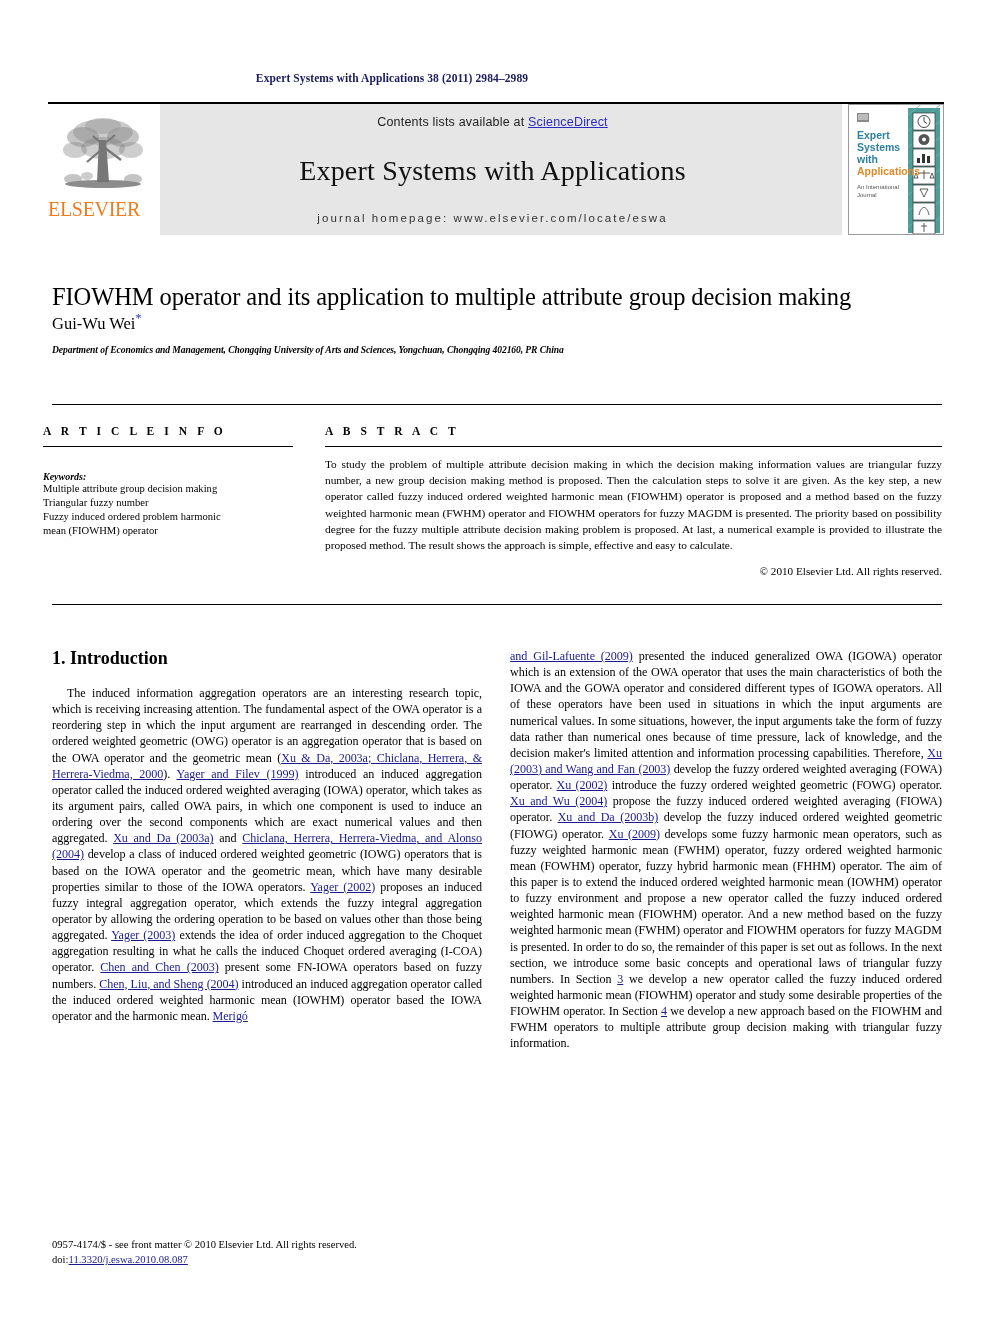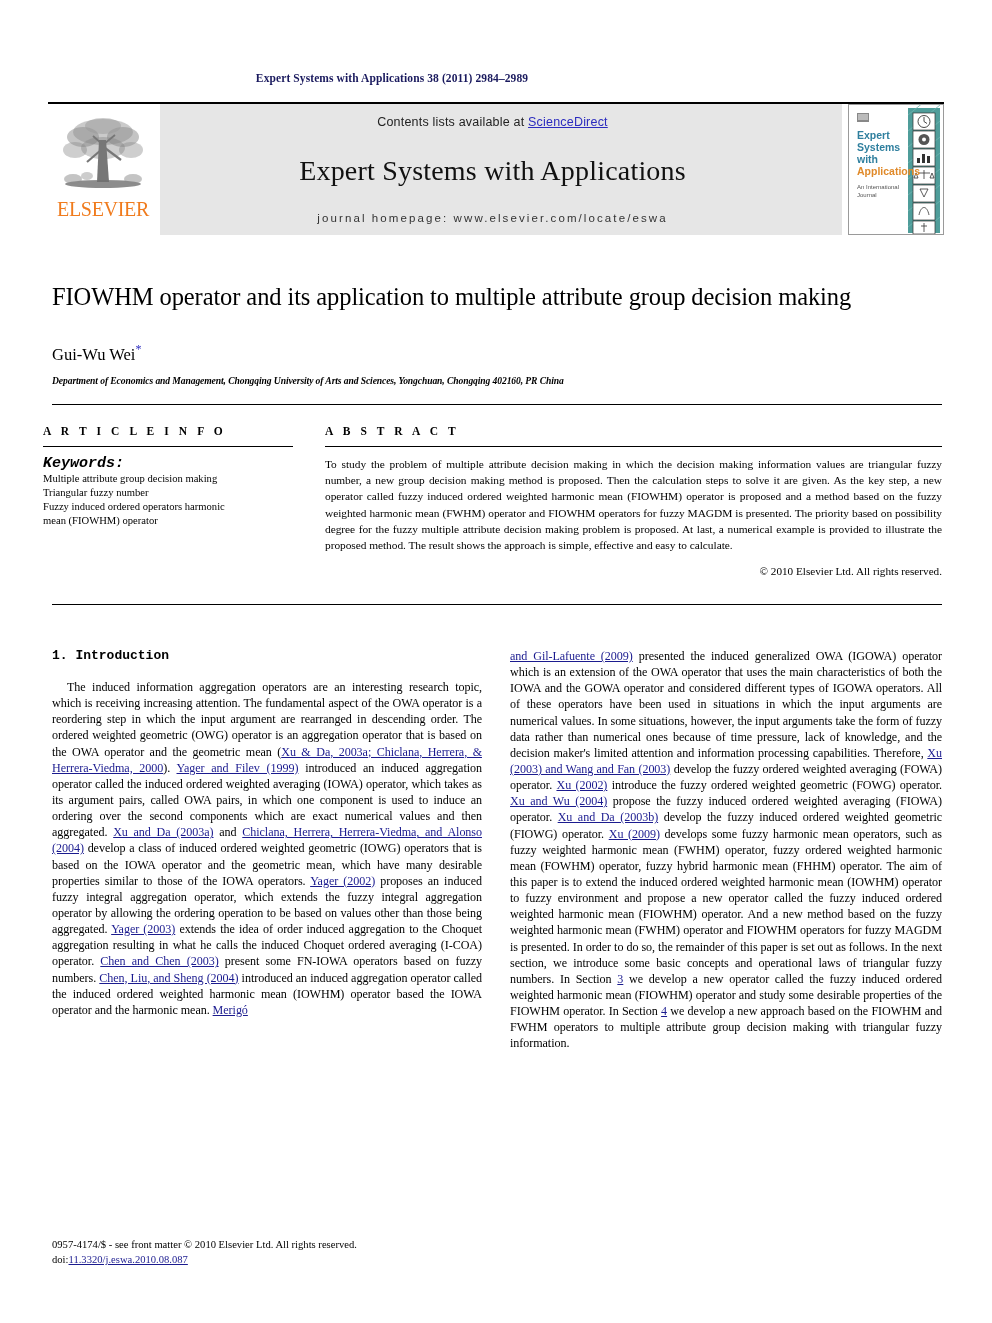--- a/index.html
+++ b/index.html
@@ -50,21 +50,20 @@
   }
   .elsevier-logo {
     width: 110px;
     flex: 0 0 110px;
     position: relative;
     padding-top: 6px;
     box-sizing: border-box;
   }
   .tree-svg { display: block; margin: 0 auto; }
   .elsevier-word {
-    text-align: center;
     color: #F07B1D;
     font-family: "Liberation Serif", serif;
     font-size: 20px;
     letter-spacing: -0.3px;
     line-height: 1;
     margin-top: 1px;
   }
   .masthead-center {
     flex: 1 1 auto;
     background: #e6e6e6;
@@ -112,21 +111,21 @@
   
   .title-area { position: absolute; top: 283px; left: 52px; width: 890px; }
   .paper-title {
     font-size: 24.5px;
     font-family: "Liberation Serif", serif;
     color: #000;
     line-height: 1.15;
     letter-spacing: -0.1px;
   }
   .author {
-    margin-top: 31px;
+    margin-top: 0;
     font-size: 16.5px;
     font-family: "Liberation Serif", serif;
   }
   .author sup { color: #2b2bbf; font-size: 12px; }
   .affiliation {
     margin-top: 10px;
     font-size: 9.6px;
     font-style: italic;
     font-weight: bold;
     font-family: "Liberation Serif", serif;
@@ -144,25 +143,25 @@
   .info-col { position: absolute; top: 425px; left: 43px; width: 250px; }
   .abs-col  { position: absolute; top: 425px; left: 325px; width: 617px; }
   .sec-head {
     font-family: "Liberation Serif", serif;
     font-size: 11.5px;
     font-weight: bold;
     letter-spacing: 3.6px;
   }
   .thin-rule { border-top: 1px solid #000; margin-top: 9px; }
   .kw-title {
-    margin-top: 8px;
-    font-size: 15px;
+    margin-top: 24px;
+    font-size: 10px;
     font-style: italic;
     font-weight: bold;
-    font-family: Liberation Mono, monospace;
+    font-family: Liberation Serif, serif;
   }
   .kw-item {
     font-size: 10.6px;
     font-family: "Liberation Serif", serif;
     line-height: 1.32;
   }
   .abstract-text {
     margin-top: 9px;
     font-size: 11.4px;
     line-height: 1.42;
@@ -181,23 +180,23 @@
     left: 52px;
     top: 604px;
     width: 890px;
     border-top: 1px solid #000;
   }
 
   
   .body-left  { position: absolute; top: 648px; left: 52px;  width: 430px; }
   .body-right { position: absolute; top: 648px; left: 510px; width: 432px; }
   .section-title {
-    font-size: 13px;
-    font-weight: bold;
-    font-family: Liberation Mono, monospace;
+    font-size: 18px;
+    font-weight: bold;
+    font-family: Liberation Serif, serif;
     margin-bottom: 16px;
   }
   .para {
     font-size: 12.1px;
     line-height: 1.335;
     text-align: justify;
     font-family: "Liberation Serif", serif;
     text-indent: 15px;
     letter-spacing: -0.06px;
     margin: 0;
@@ -329,21 +328,21 @@
   </div>
 
   <div class="info-rule"></div>
 
   <div class="info-col">
     <div class="sec-head">A R T I C L E   I N F O</div>
     <div class="thin-rule"></div>
     <div class="kw-title">Keywords:</div>
     <div class="kw-item">Multiple attribute group decision making</div>
     <div class="kw-item">Triangular fuzzy number</div>
-    <div class="kw-item">Fuzzy induced ordered operators harmonic</div>
+    <div class="kw-item">Fuzzy induced ordered problem harmonic</div>
     <div class="kw-item">mean (FIOWHM) operator</div>
   </div>
 
   <div class="abs-col">
     <div class="sec-head">A B S T R A C T</div>
     <div class="thin-rule"></div>
     <div class="abstract-text">To study the problem of multiple attribute decision making in which the decision making information values are triangular fuzzy number, a new group decision making method is proposed. Then the calculation steps to solve it are given. As the key step, a new operator called fuzzy induced ordered weighted harmonic mean (FIOWHM) operator is proposed and a method based on the fuzzy weighted harmonic mean (FWHM) operator and FIOWHM operators for fuzzy MAGDM is presented. The priority based on possibility degree for the fuzzy multiple attribute decision making problem is proposed. At last, a numerical example is provided to illustrate the proposed method. The result shows the approach is simple, effective and easy to calculate.</div>
     <div class="copyright">© 2010 Elsevier Ltd. All rights reserved.</div>
   </div>
 

